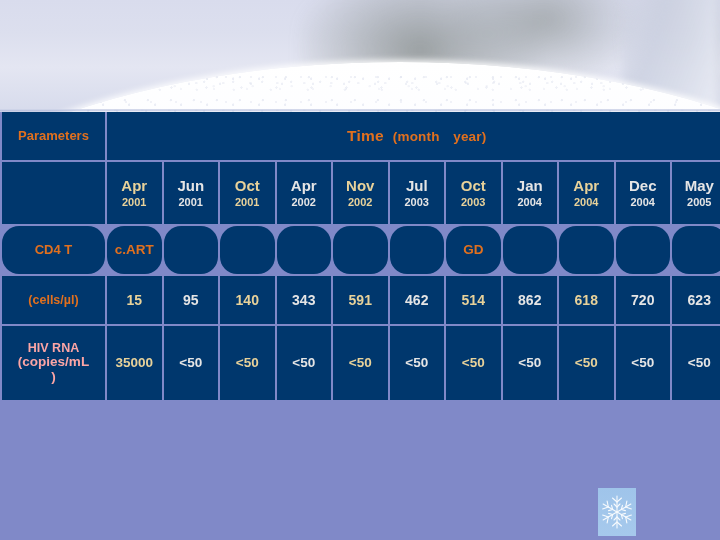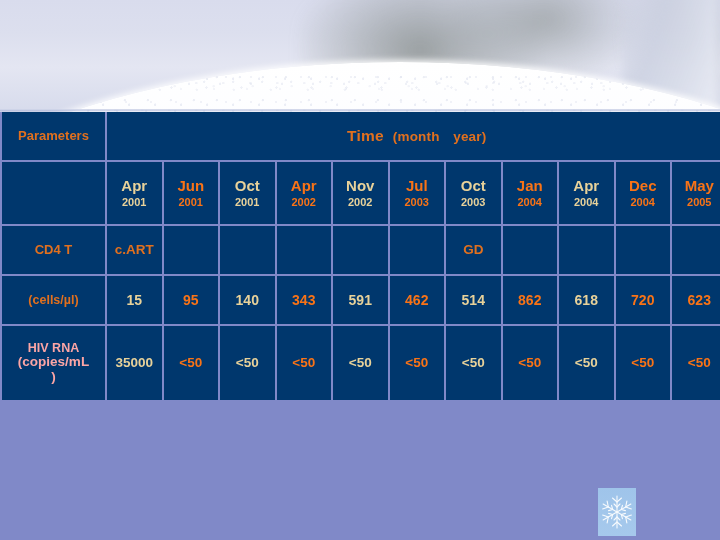--- a/index.html
+++ b/index.html
@@ -143,21 +143,21 @@
     font-weight: bold;
     font-size: 13px;
     margin-left: 46px;
   }
   .cell-param .small {
     font-size: 12.5px;
   }
 
   .row-title td { height: 48px; }
   .row-months td { height: 62px; }
-  .row-marker td { height: 48px; }
+  .row-marker td { height: 48px; border-radius: 17px; }
   .row-value td  { height: 48px; }
   .row-rna td    { height: 74px; }
 
   .time-header {
     color: #e1701e;
     font-weight: bold;
     font-size: 15.5px;
     letter-spacing: 0.2px;
   }
   .time-header .yr {
@@ -171,21 +171,21 @@
     font-weight: bold;
     font-size: 15px;
     padding-bottom: 3px;
   }
   .year {
     display: block;
     font-weight: bold;
     font-size: 11px;
   }
   .tone-a { color: #e8d29a; }   
-  .tone-b { color: #f97316; }   
+  .tone-b { color: #e5e5e5; }   
 
   .marker-text {
     color: #e1701e;
     font-weight: bold;
     font-size: 13.5px;
   }
 
   .value {
     font-weight: bold;
     font-size: 14px;

